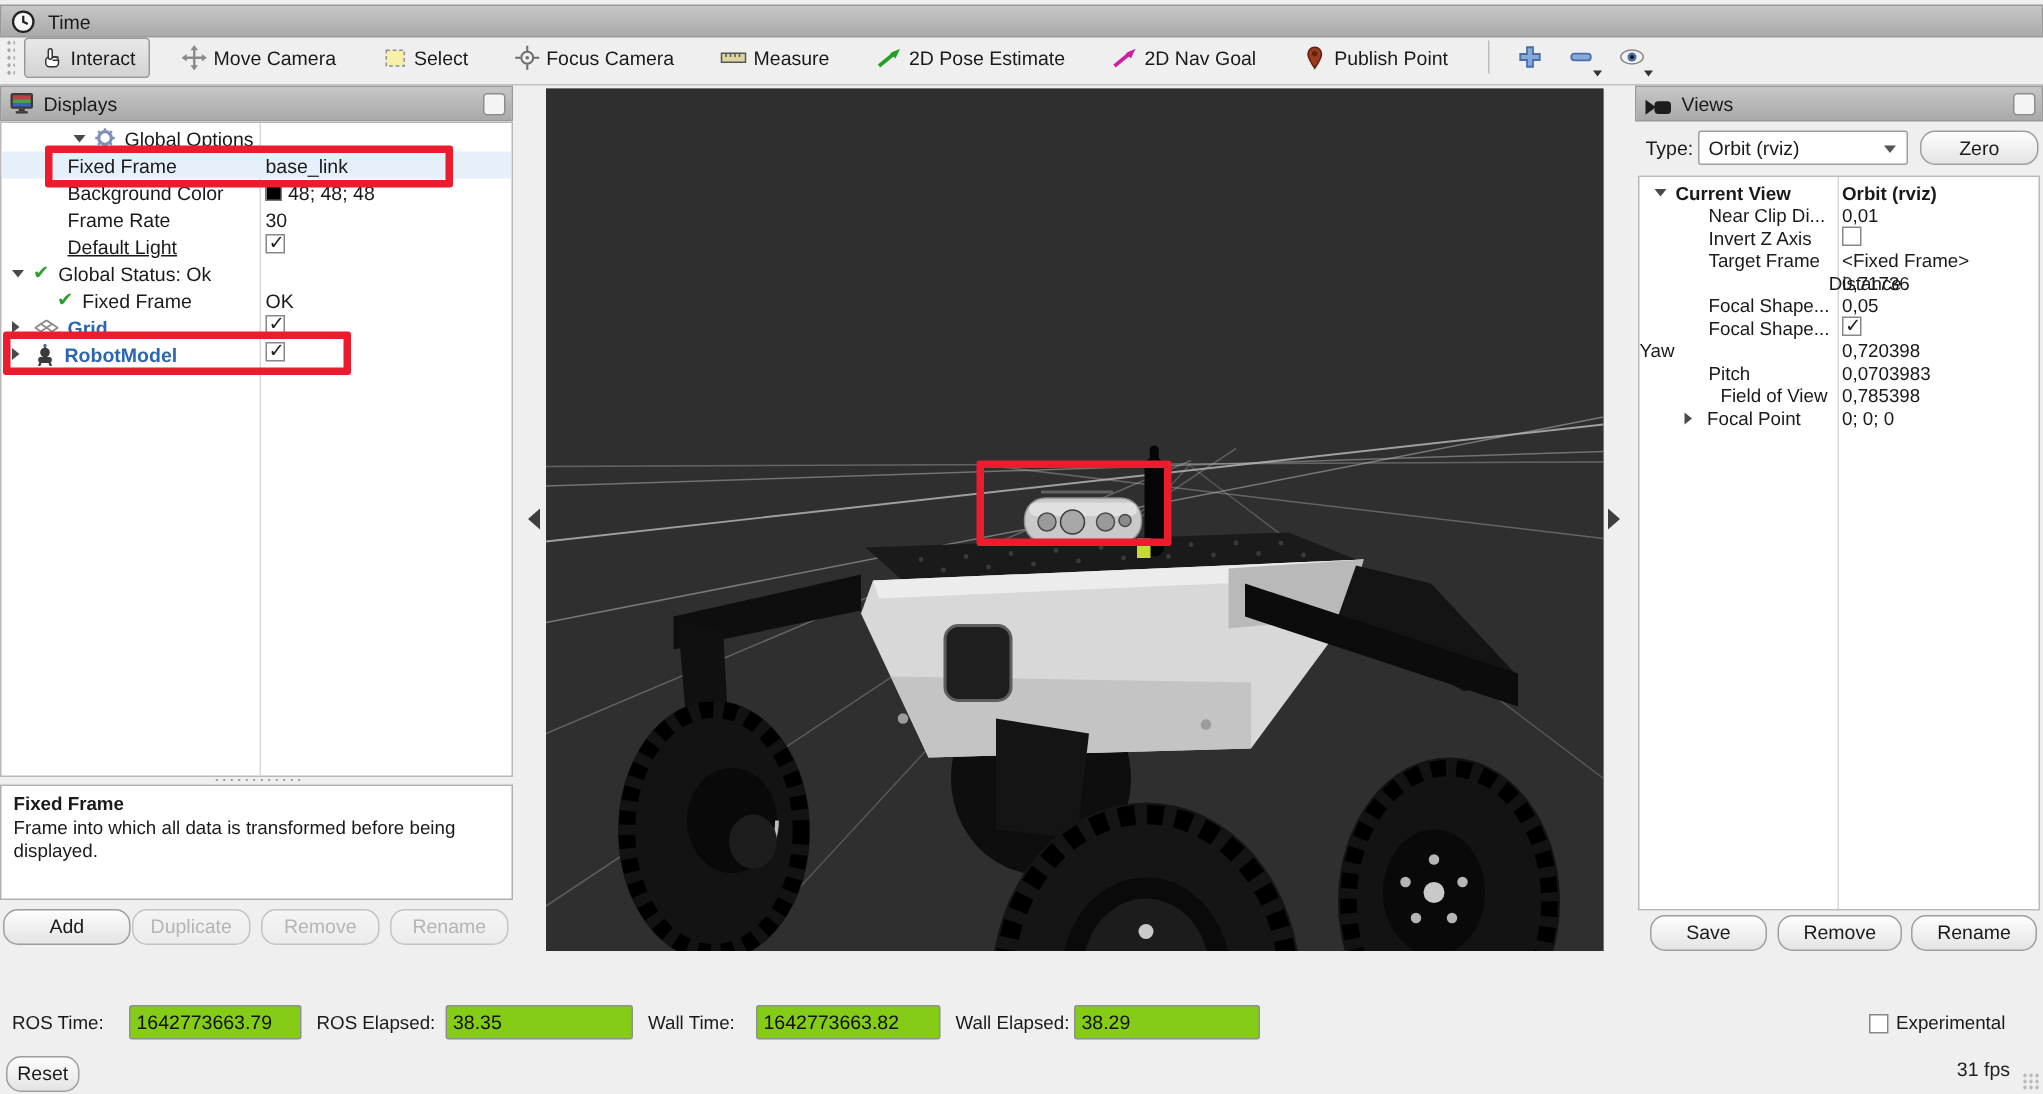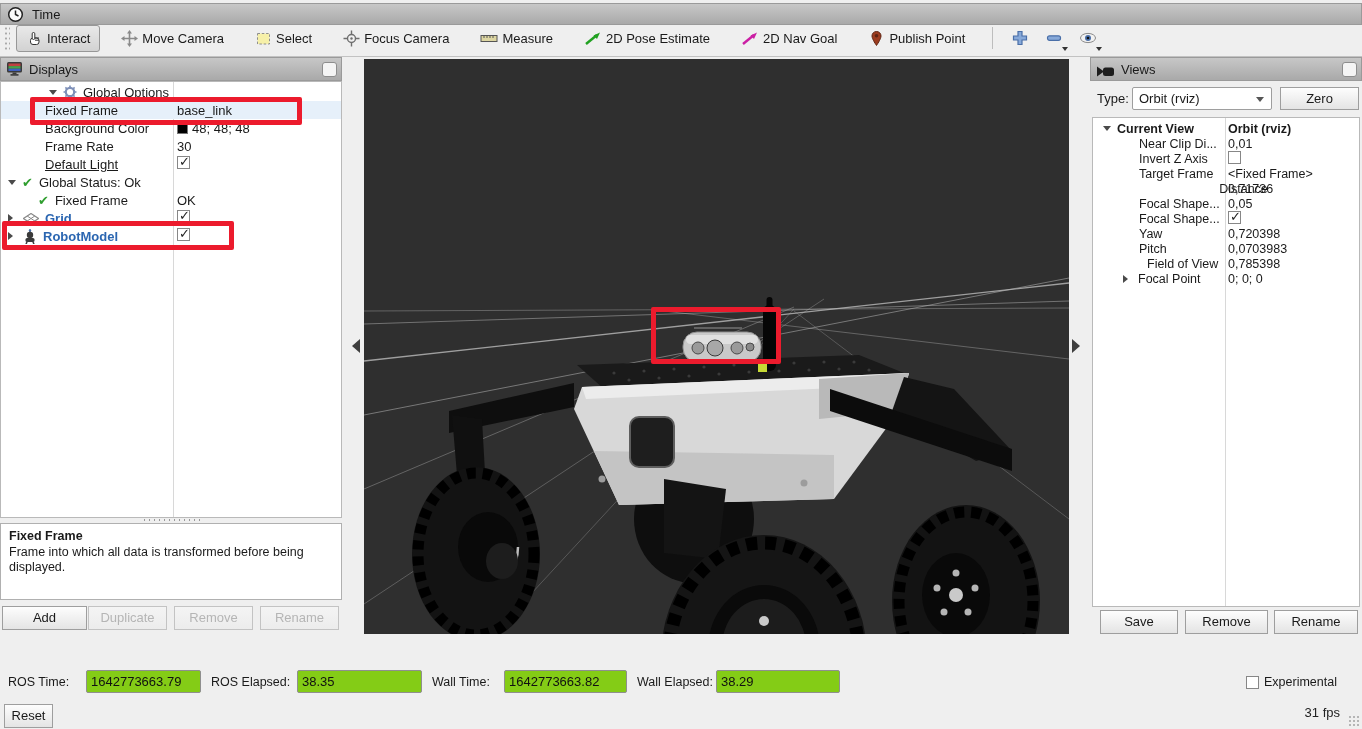--- a/index.html
+++ b/index.html
@@ -35,21 +35,21 @@
   .blue { color:#2b66b1; font-weight:bold; }
   .bold { font-weight:bold; }
   .exp { display:inline-block; width:0; height:0; }
   .exp.down { border:4px solid transparent; border-top:5px solid #4a4a4a; margin-top:4px; }
   .exp.right { border:4px solid transparent; border-left:5px solid #4a4a4a; }
   .checkbox { display:inline-block; width:13px; height:13px; background:#fff; border:1px solid #878787; position:relative; }
   .checkbox.checked::after { content:"\2713"; position:absolute; left:1px; top:-3px; font-size:13px; font-weight:bold; color:#222; }
   .check-glyph { color:#2f9e2f; font-weight:bold; font-size:13px; }
   .swatch { display:inline-block; width:11px; height:11px; background:#000; border:1px solid #777; margin-right:4px; vertical-align:-1px; }
   
-  .btn { position:absolute; height:24px; background:linear-gradient(#fdfdfd,#e4e4e4); border:1px solid #9e9e9e; border-radius:0; font-size:13px; color:#1a1a1a; text-align:center; line-height:22px; }
+  .btn { position:absolute; height:24px; background:linear-gradient(#fdfdfd,#e4e4e4); border:1px solid #9e9e9e; border-radius:10px; font-size:13px; color:#1a1a1a; text-align:center; line-height:22px; }
   .btn.disabled { color:#b5b5b5; border-color:#c3c3c3; background:linear-gradient(#f4f4f4,#ececec); }
   .btn.small { height:23px; line-height:21px; }
   
   #displays-panel { left:0; top:57px; width:342px; height:578px; }
   #displays-tree { left:0; top:24px; width:342px; height:437px; }
   .drow { height:18px; font-size:13px; }
   .drow .val { left:176px; }
   .dots-splitter { position:absolute; left:142px; top:461px; width:60px; height:4px;
     background-image:radial-gradient(circle,#999 0.8px,transparent 1px); background-size:5px 4px; }
   #displays-help { position:absolute; left:0; top:466px; width:342px; height:77px; background:#fff; border:1px solid #b0b0b0; padding:5px 8px; font-size:12.5px; line-height:1.25; }
@@ -427,21 +427,21 @@
       <span class="val">0,71736</span>
     </div>
     <div class="trow vrow" style="top:78px; padding-left:46px;">
       <span class="lbl">Focal Shape...</span>
       <span class="val">0,05</span>
     </div>
     <div class="trow vrow" style="top:93px; padding-left:46px;">
       <span class="lbl">Focal Shape...</span>
       <span class="val"><span class="checkbox checked"></span></span>
     </div>
-    <div class="trow vrow" style="top:108px; padding-left:46px;">
+    <div class="trow vrow" style="top:108px; ">
       <span class="lbl">Yaw</span>
       <span class="val">0,720398</span>
     </div>
     <div class="trow vrow" style="top:123px; padding-left:46px;">
       <span class="lbl">Pitch</span>
       <span class="val">0,0703983</span>
     </div>
     <div class="trow vrow" style="top:138px; padding-left:54px;">
       <span class="lbl">Field of View</span>
       <span class="val">0,785398</span>

